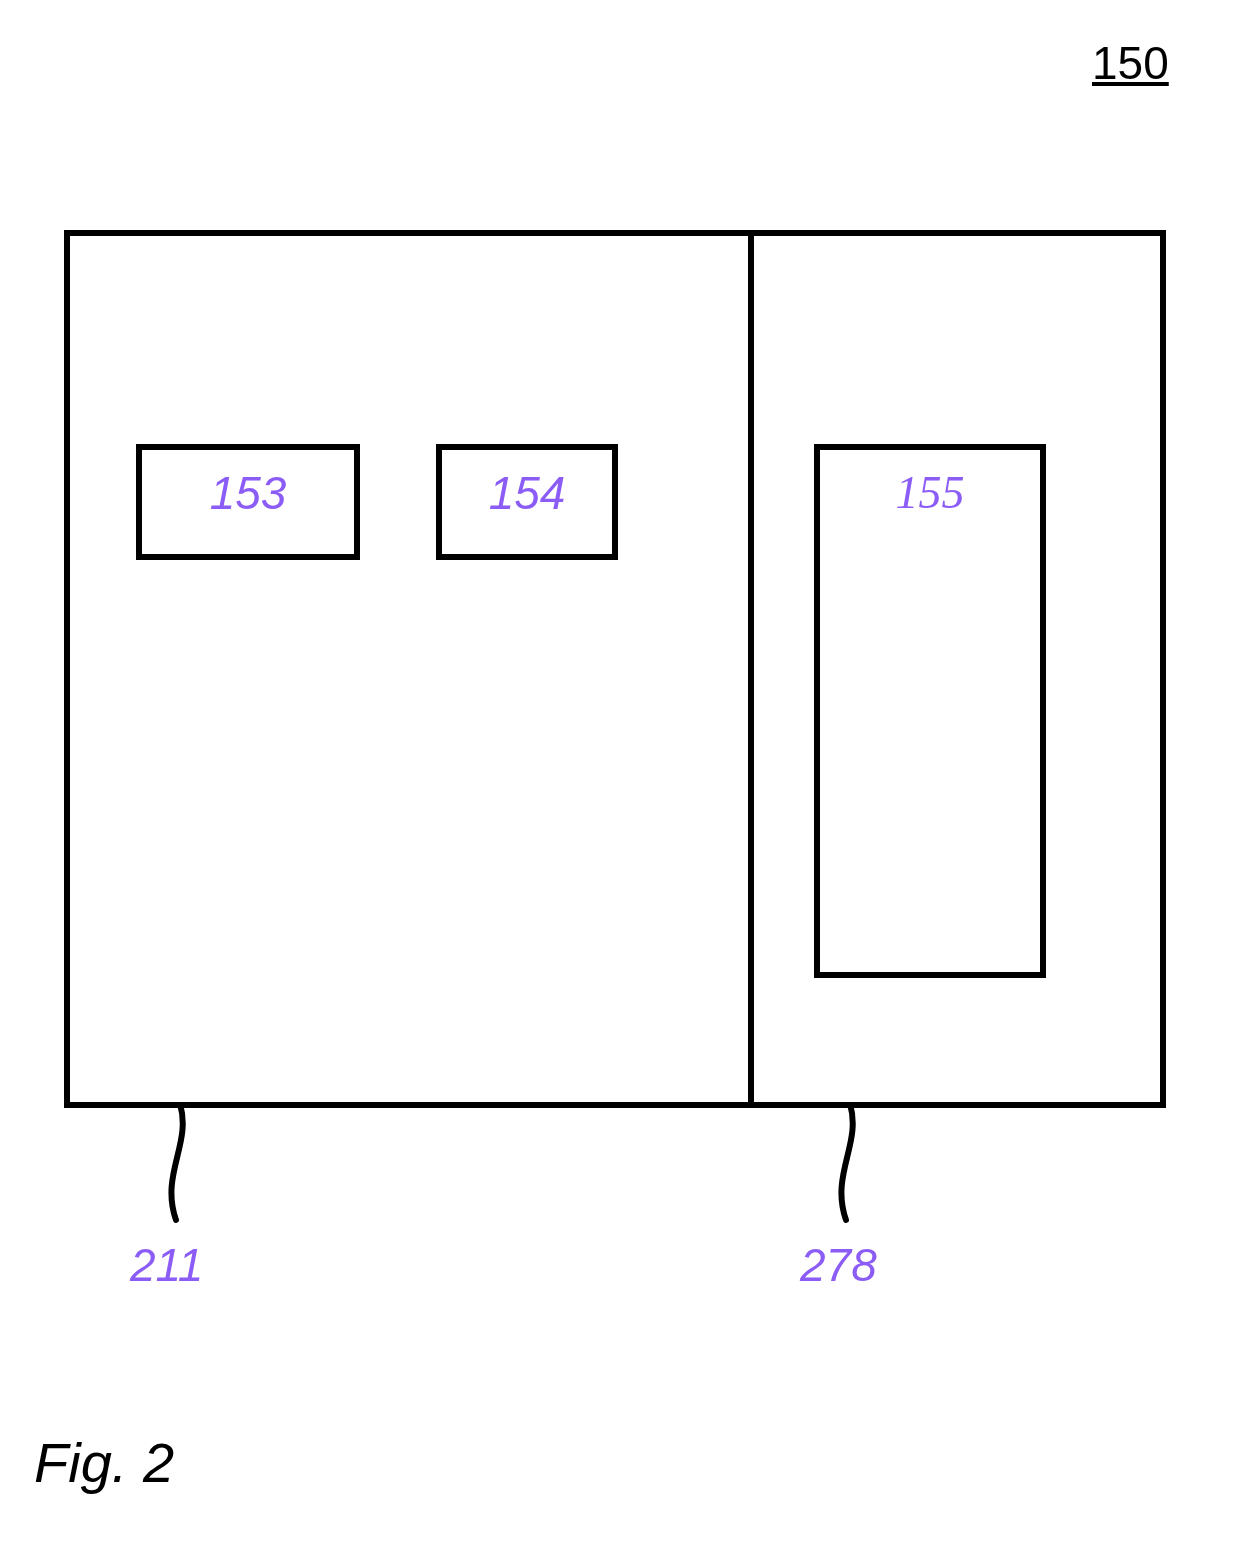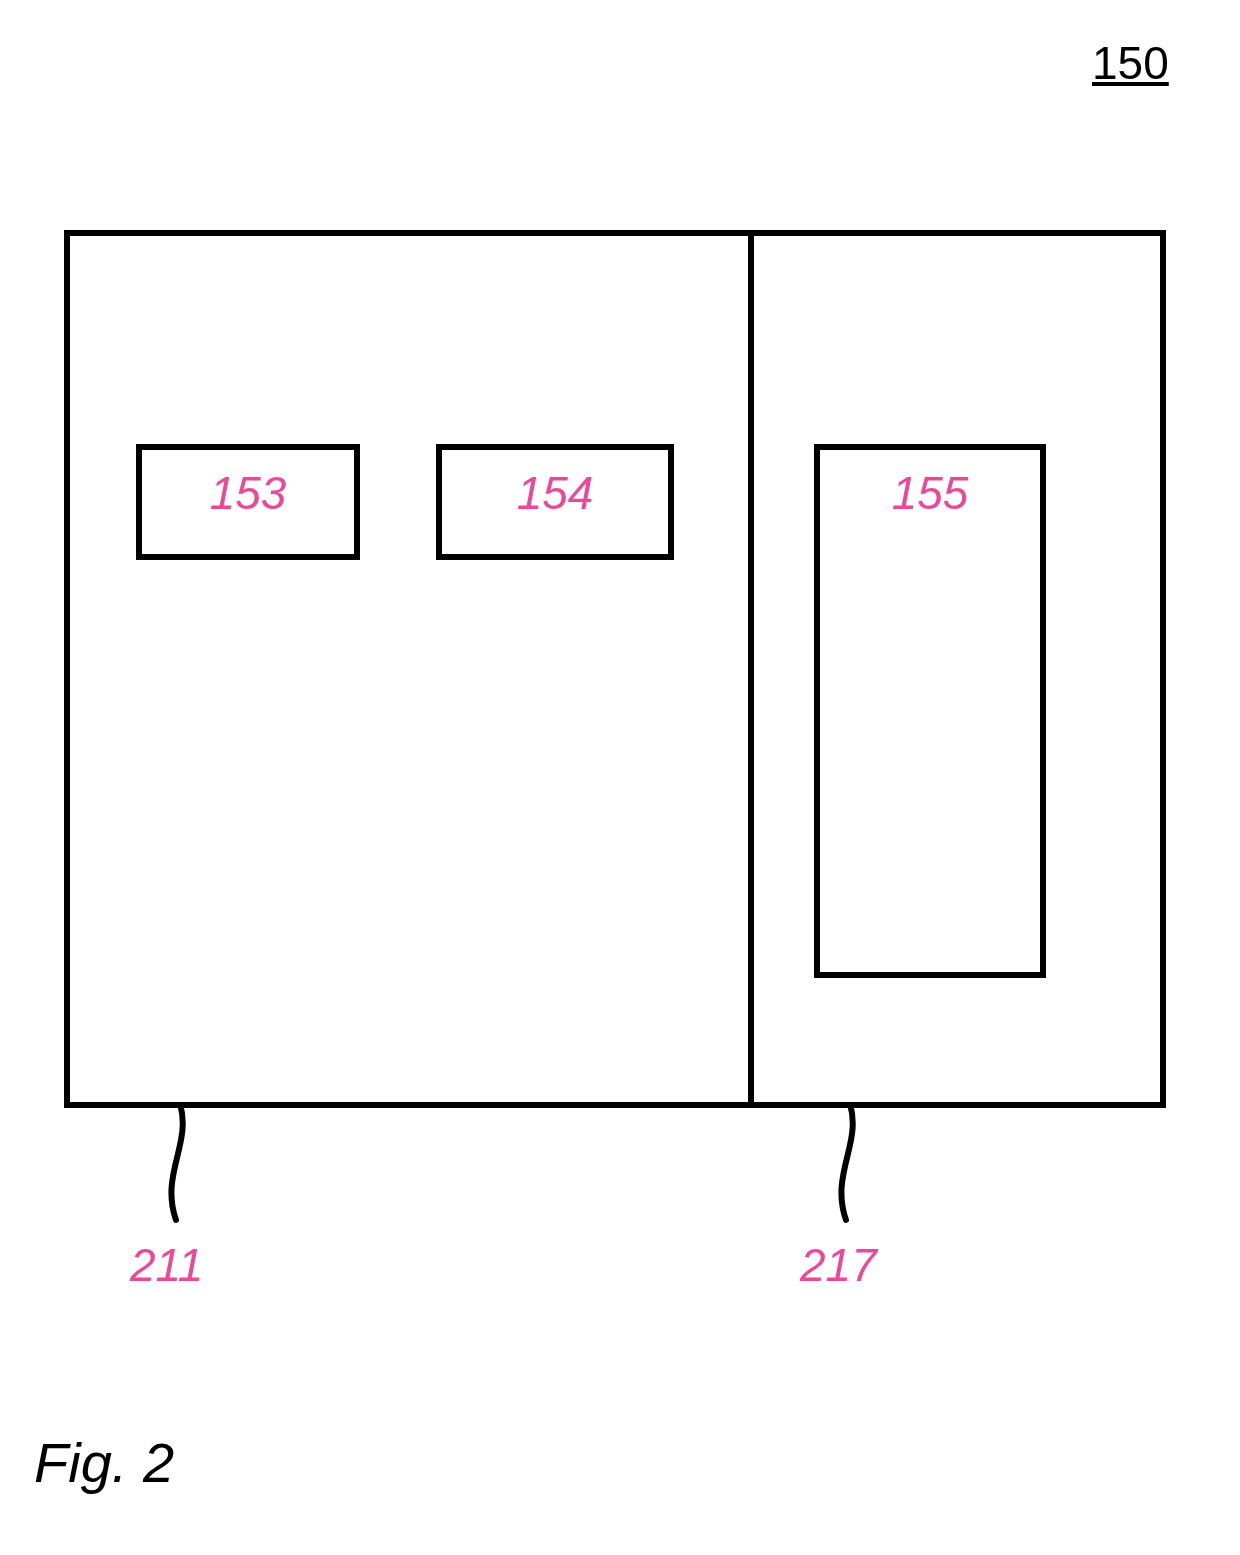--- a/index.html
+++ b/index.html
@@ -10,21 +10,21 @@
   }
   .canvas {
     position: relative;
     width: 1240px;
     height: 1555px;
   }
   .label {
     position: absolute;
     font-style: italic;
     font-size: 46px;
-    color: #ec4899;
+    color: #8b5cf6;
     white-space: nowrap;
   }
   .figure-ref {
     position: absolute;
     top: 36px;
     left: 1092px;
     font-size: 46px;
     text-decoration: underline;
   }
   .outer-box {
@@ -47,21 +47,21 @@
   .inner-box {
     position: absolute;
     border: 6px solid #000;
     box-sizing: border-box;
     display: flex;
     align-items: flex-start;
     justify-content: center;
     padding-top: 16px;
   }
   .box-153 { left: 66px;  top: 208px; width: 224px; height: 116px; }
-  .box-154 { left: 366px; top: 208px; width: 238px; height: 116px; }
+  .box-154 { left: 366px; top: 208px; width: 182px; height: 116px; }
   .box-155 { left: 744px; top: 208px; width: 232px; height: 534px; }
   .label-151 { top: 1238px; left: 130px; }
   .label-152 { top: 1238px; left: 800px; }
   .caption {
     position: absolute;
     top: 1430px;
     left: 34px;
     font-style: italic;
     font-size: 56px;
   }
@@ -76,28 +76,28 @@
   <div class="outer-box">
     <div class="divider"></div>
 
     <div class="inner-box box-153">
       <span class="label" style="position:static;">153</span>
     </div>
     <div class="inner-box box-154">
       <span class="label" style="position:static;">154</span>
     </div>
     <div class="inner-box box-155">
-      <span class="label" style="position:static;">155</span>
+      <span class="label" style="position:static;font-family:Liberation Serif, serif;">155</span>
     </div>
   </div>
 
   <svg style="position:absolute; left:150px; top:1104px; width:80px; height:120px;" viewBox="0 0 80 120">
     <path d="M30 0 C 42 40, 10 70, 26 116" stroke="#000" stroke-width="6" fill="none" stroke-linecap="round"></path>
   </svg>
   <svg style="position:absolute; left:820px; top:1104px; width:80px; height:120px;" viewBox="0 0 80 120">
     <path d="M30 0 C 42 40, 10 70, 26 116" stroke="#000" stroke-width="6" fill="none" stroke-linecap="round"></path>
   </svg>
 
   <div class="label label-151">211</div>
-  <div class="label label-152">217</div>
+  <div class="label label-152">278</div>
 
   <div class="caption">Fig. 2</div>
 </div>
 
 </body></html>

